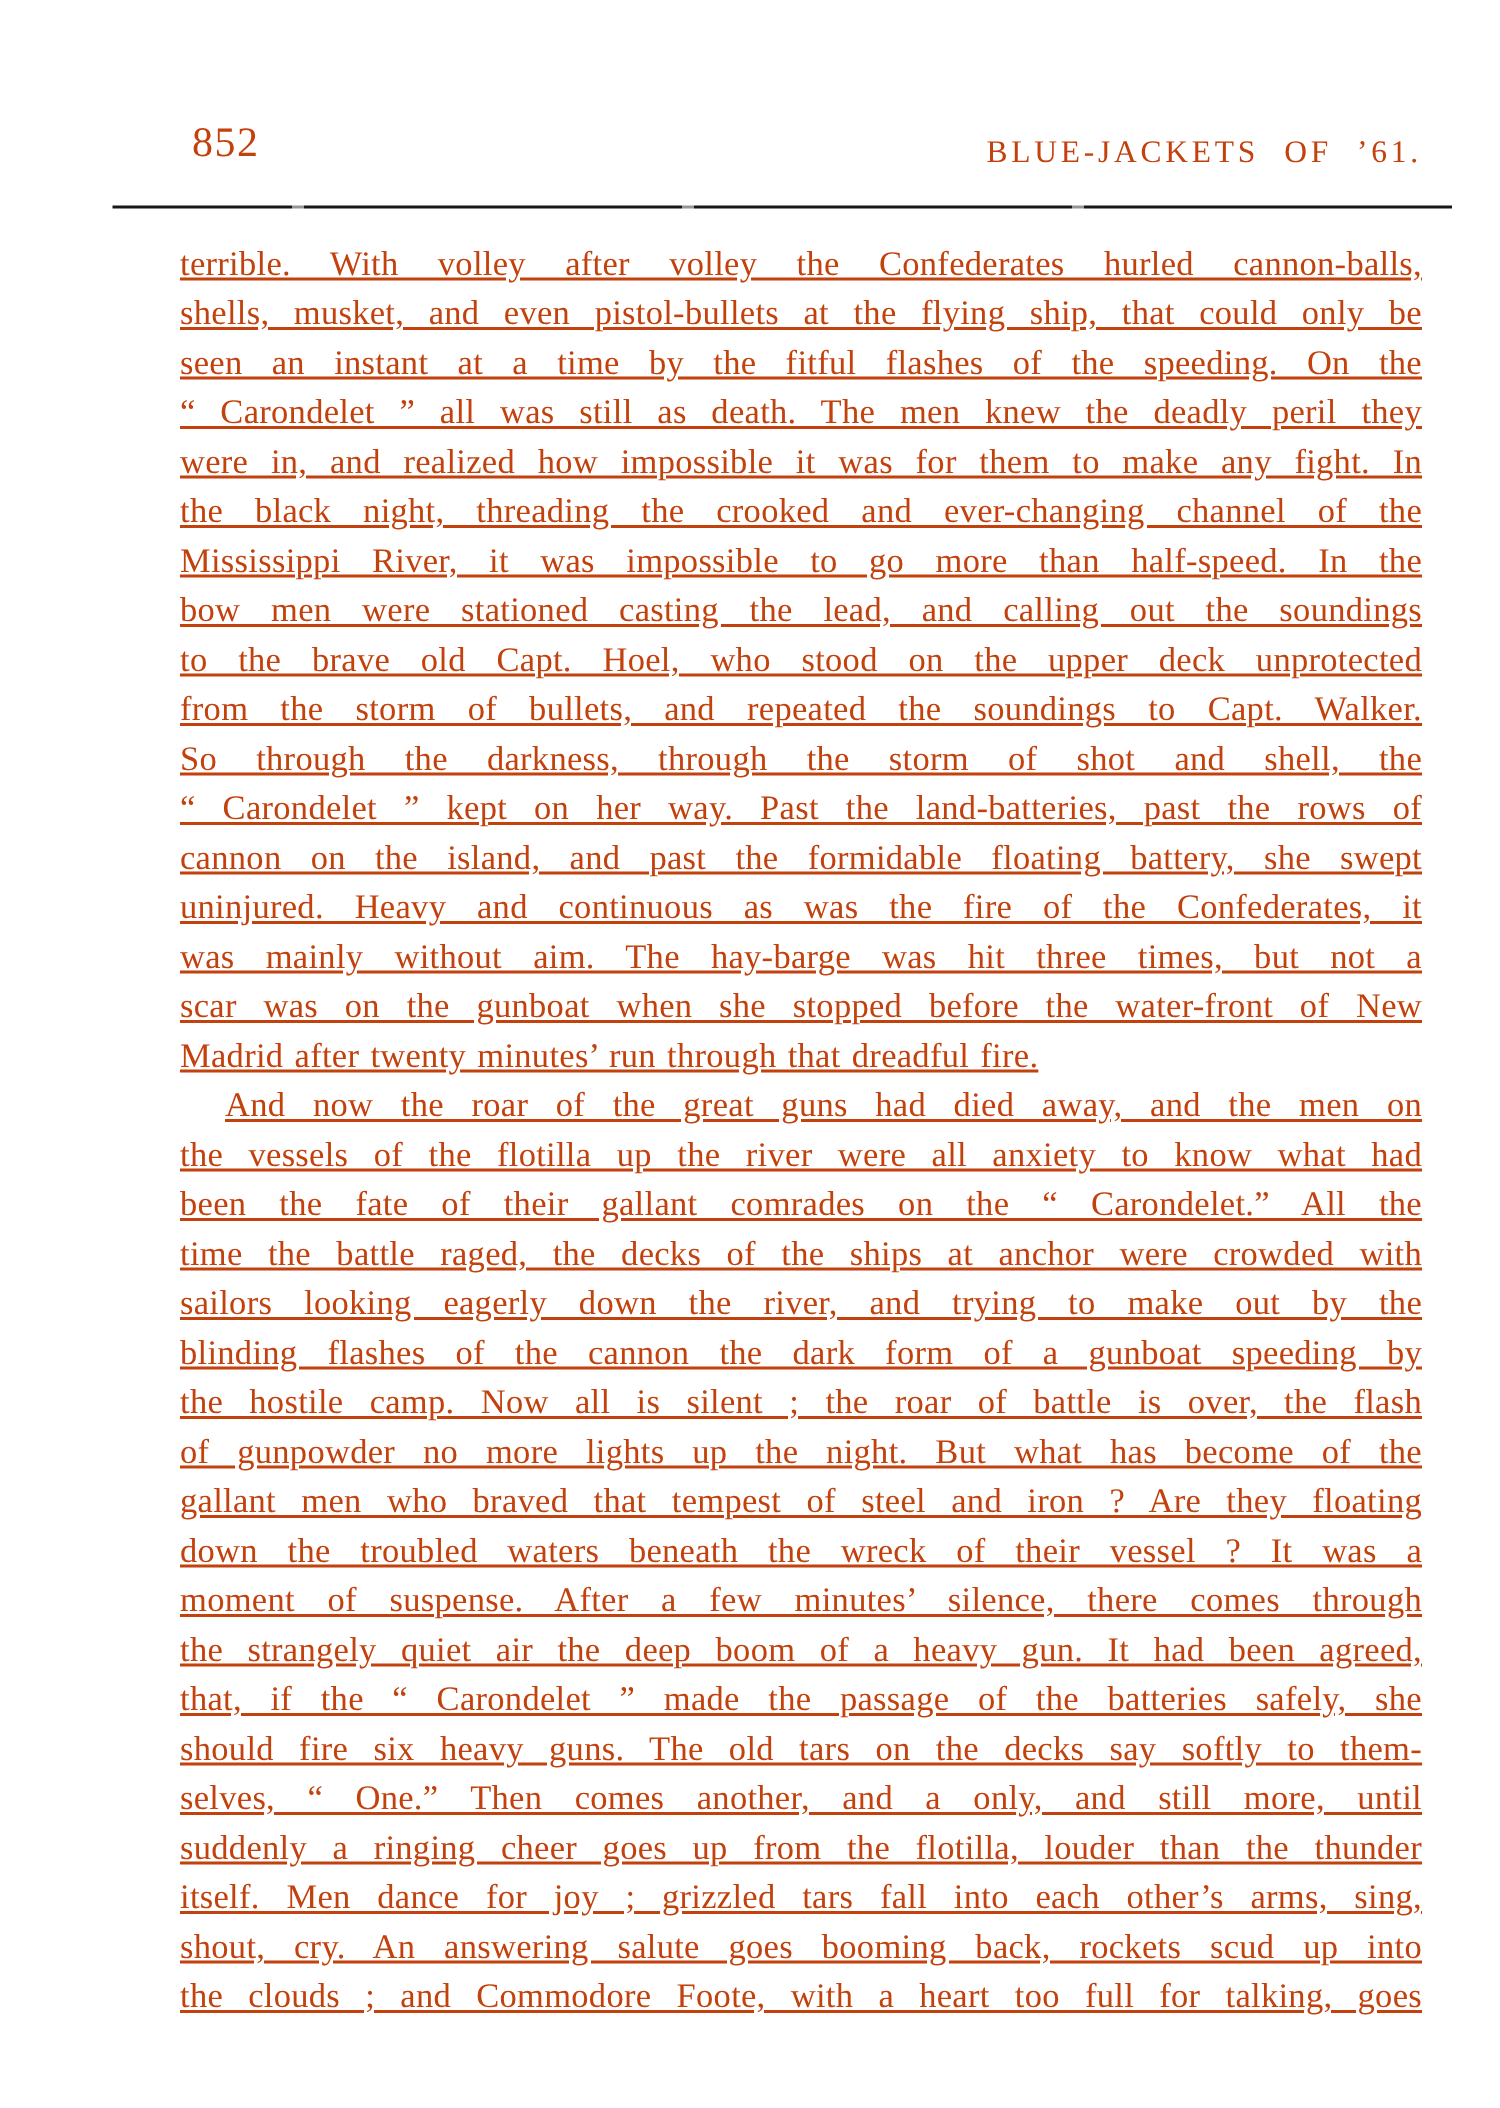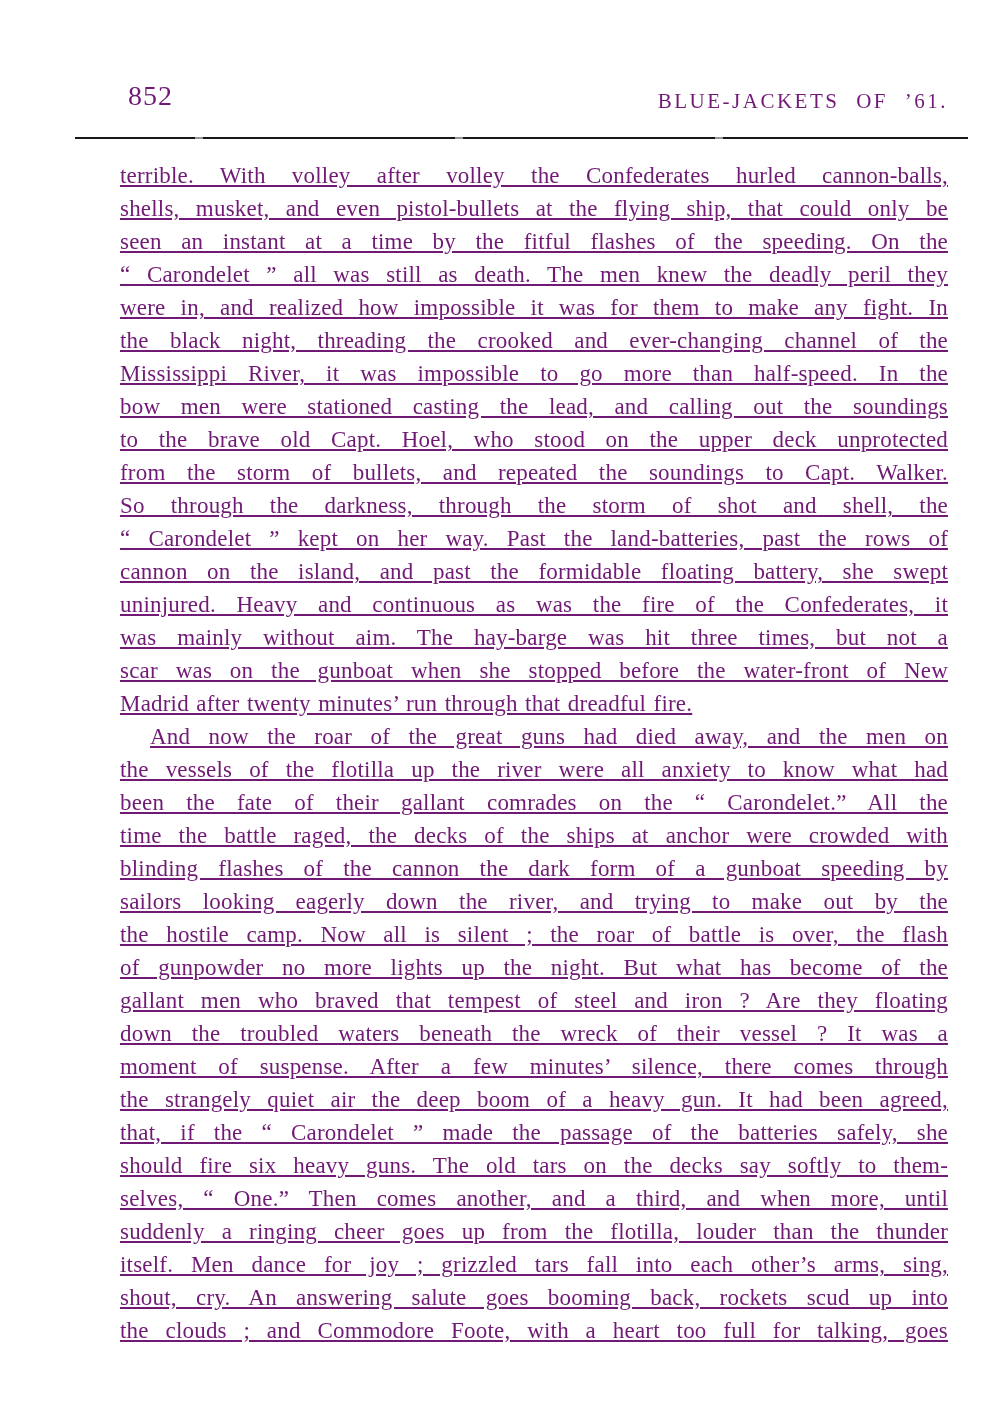--- a/index.html
+++ b/index.html
@@ -7,21 +7,21 @@
     padding: 0;
     background: #ffffff;
   }
   .page {
     position: relative;
     width: 1000px;
     height: 1405px;
     background: #ffffff;
     overflow: hidden;
     font-family: "Liberation Serif", "DejaVu Serif", serif;
-    color: #701a75;
+    color: #c2410c;
   }
   .header {
     position: absolute;
     top: 80px;
     left: 120px;
     width: 828px;
     height: 40px;
   }
   .page-number {
     position: absolute;
@@ -107,31 +107,31 @@
         <div class="line">uninjured.  Heavy and continuous as was the fire of the Confederates, it</div>
         <div class="line">was mainly without aim.  The hay-barge was hit three times, but not a</div>
         <div class="line">scar was on the gunboat when she stopped before the water-front of New</div>
         <div class="line last">Madrid after twenty minutes’ run through that dreadful fire.</div>
       </div>
       <div class="paragraph">
         <div class="line indent">And now the roar of the great guns had died away, and the men on</div>
         <div class="line">the vessels of the flotilla up the river were all anxiety to know what had</div>
         <div class="line">been the fate of their gallant comrades on the “ Carondelet.”  All the</div>
         <div class="line">time the battle raged, the decks of the ships at anchor were crowded with</div>
+        <div class="line">sailors looking eagerly down the river, and trying to make out by the</div>
         <div class="line">blinding flashes of the cannon the dark form of a gunboat speeding by</div>
-        <div class="line">sailors looking eagerly down the river, and trying to make out by the</div>
         <div class="line">the hostile camp.  Now all is silent ; the roar of battle is over, the flash</div>
         <div class="line">of gunpowder no more lights up the night.  But what has become of the</div>
         <div class="line">gallant men who braved that tempest of steel and iron ?  Are they floating</div>
         <div class="line">down the troubled waters beneath the wreck of their vessel ?  It was a</div>
         <div class="line">moment of suspense.  After a few minutes’ silence, there comes through</div>
         <div class="line">the strangely quiet air the deep boom of a heavy gun.  It had been agreed,</div>
         <div class="line">that, if the “ Carondelet ” made the passage of the batteries safely, she</div>
         <div class="line">should fire six heavy guns.  The old tars on the decks say softly to them-</div>
-        <div class="line">selves, “ One.”  Then comes another, and a third, and when more, until</div>
+        <div class="line">selves, “ One.”  Then comes another, and a only, and still more, until</div>
         <div class="line">suddenly a ringing cheer goes up from the flotilla, louder than the thunder</div>
         <div class="line">itself.  Men dance for joy ; grizzled tars fall into each other’s arms, sing,</div>
         <div class="line">shout, cry.  An answering salute goes booming back, rockets scud up into</div>
         <div class="line">the clouds ; and Commodore Foote, with a heart too full for talking, goes</div>
       </div>
     </div>
 
 </div>
 
 </body></html>

